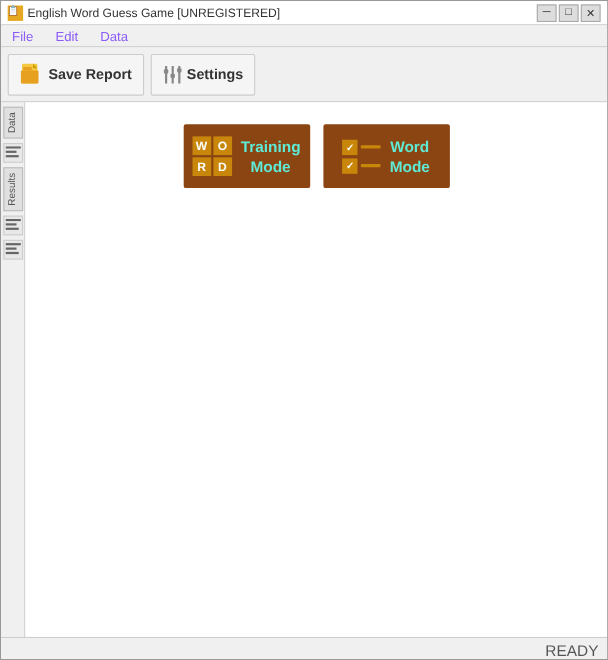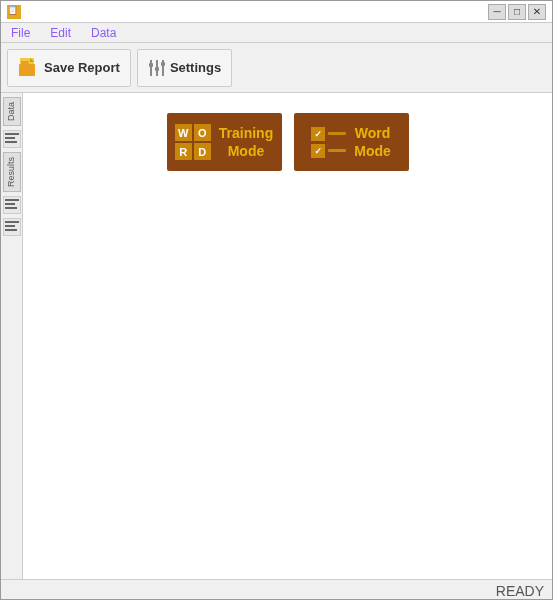--- a/index.html
+++ b/index.html
@@ -171,21 +171,21 @@
     }
     .mode-btn-icon {
       flex-shrink: 0;
       display: flex;
       flex-direction: column;
       gap: 2px;
     }
     .mode-btn-text {
       font-size: 14px;
       font-weight: bold;
-      color: #eab308;
+      color: #5eead4;
       text-align: center;
       line-height: 1.3;
     }
 
     
     .word-grid {
       display: grid;
       grid-template-columns: 1fr 1fr;
       grid-template-rows: 1fr 1fr;
       gap: 2px;
@@ -254,20 +254,21 @@
       width: 18px;
       height: 20px;
     }
   </style>
 </head>
 <body>
 
 <div class="title-bar">
   <div class="title-bar-left">
     <span class="title-bar-icon">📋</span>
+    <span>English Word Guess Game [UNREGISTERED]</span>
   </div>
   <div class="title-bar-controls">
     <div class="title-btn">─</div>
     <div class="title-btn">□</div>
     <div class="title-btn">✕</div>
   </div>
 </div>
 
 <div class="menu-bar">
   <span class="menu-item">File</span>

